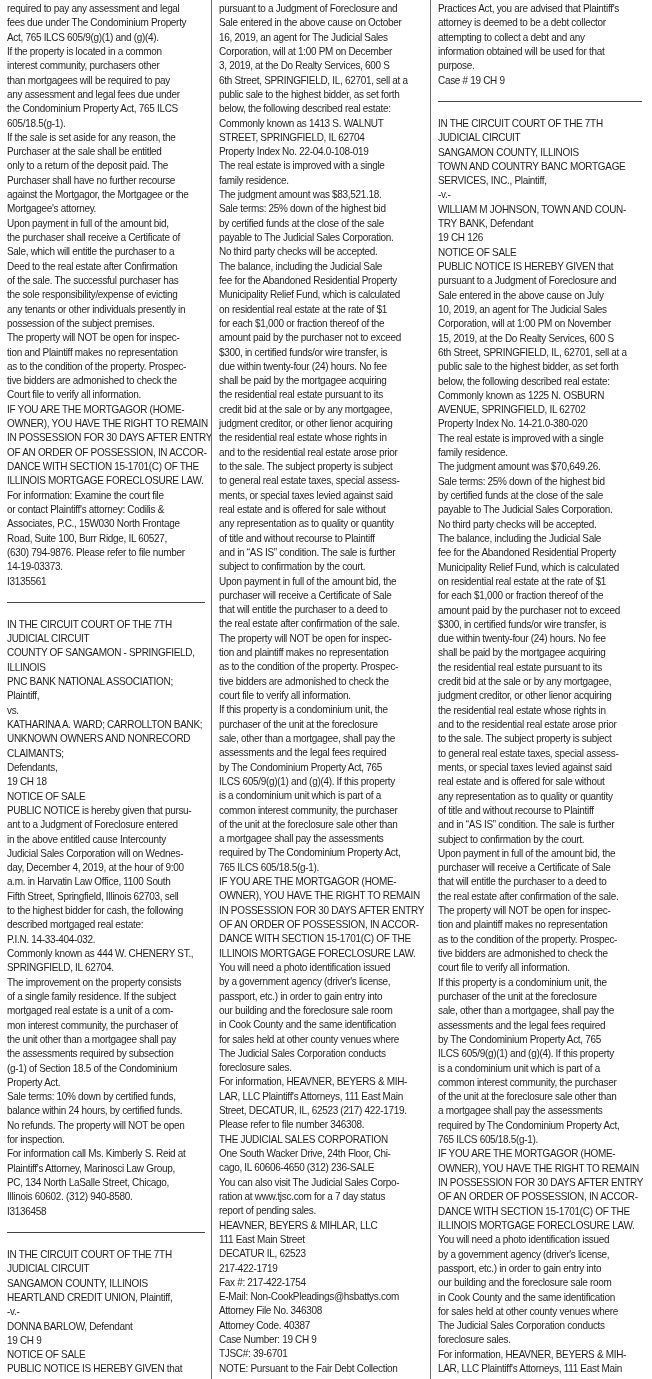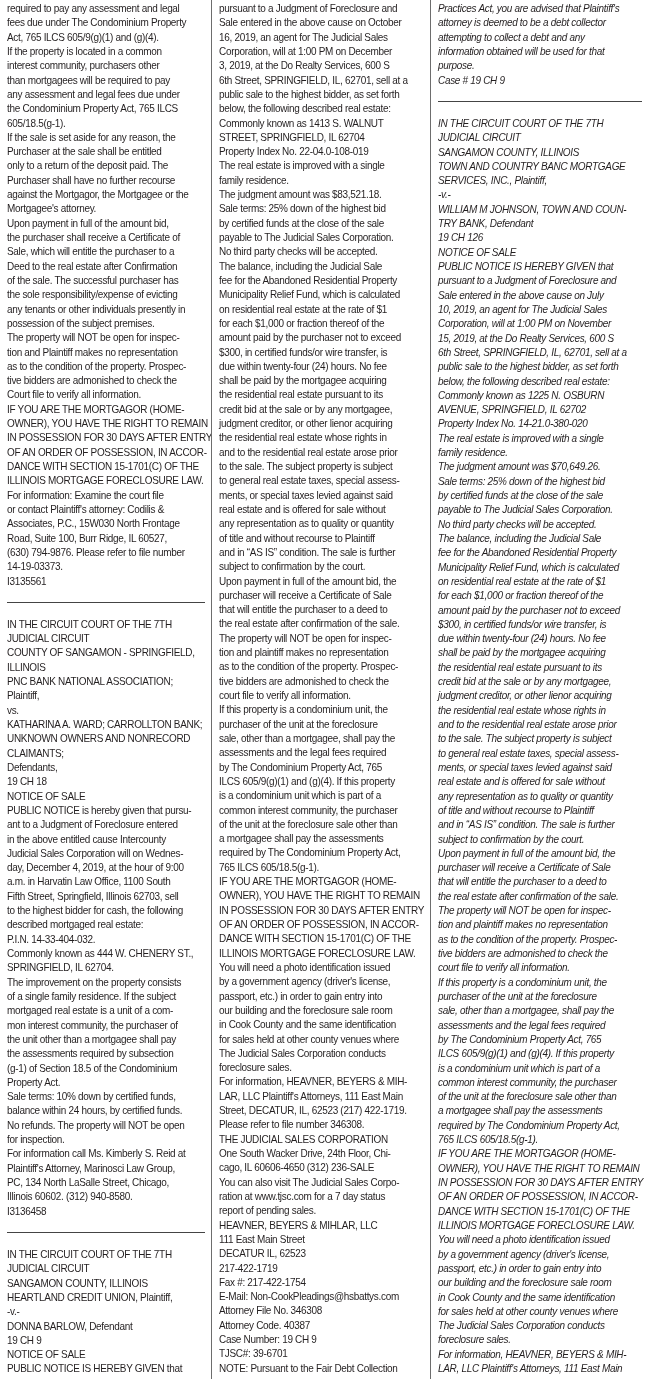--- a/index.html
+++ b/index.html
@@ -15,21 +15,21 @@
       padding: 1px 4px 0 7px;
       font-family: "Liberation Sans", sans-serif;
       font-size: 11.6px;
       line-height: 14.32px;
       color: #231f20;
       letter-spacing: -0.35px;
       transform-origin: 0 0;
     }
     .col-1 { width: 212px; border-right: 1px solid #6d6d6d; }
     .col-2 { width: 219px; border-right: 1px solid #6d6d6d; padding-left: 7px; }
-    .col-3 { width: 221px; padding-left: 7px; font-style: italic; }
+    .col-3 { width: 221px; padding-left: 7px; }
     .line { display: block; white-space: nowrap; font-stretch: condensed; }
     .rule {
       display: block;
       height: 0;
       border-top: 1px solid #444;
       margin: 14px 4px 14px 0;
     }
     .col-1 .rule { width: 198px; }
     .col-3 .rule { width: 204px; }
     .notice { display: block; }

